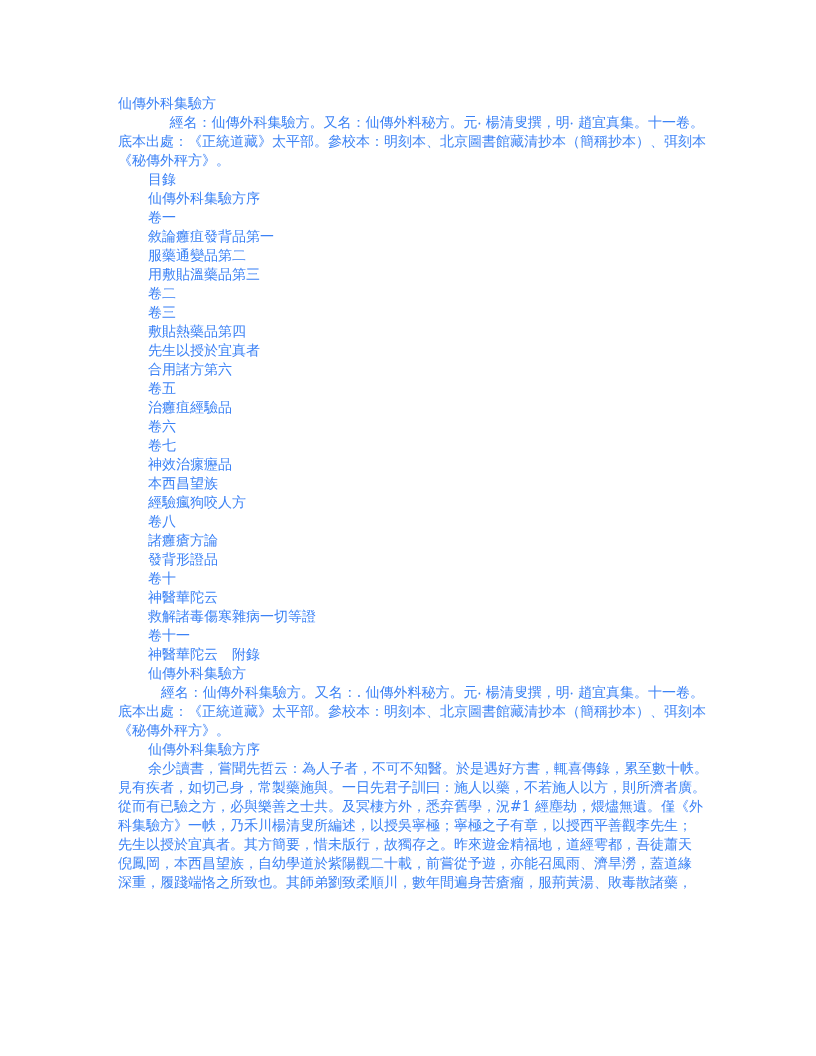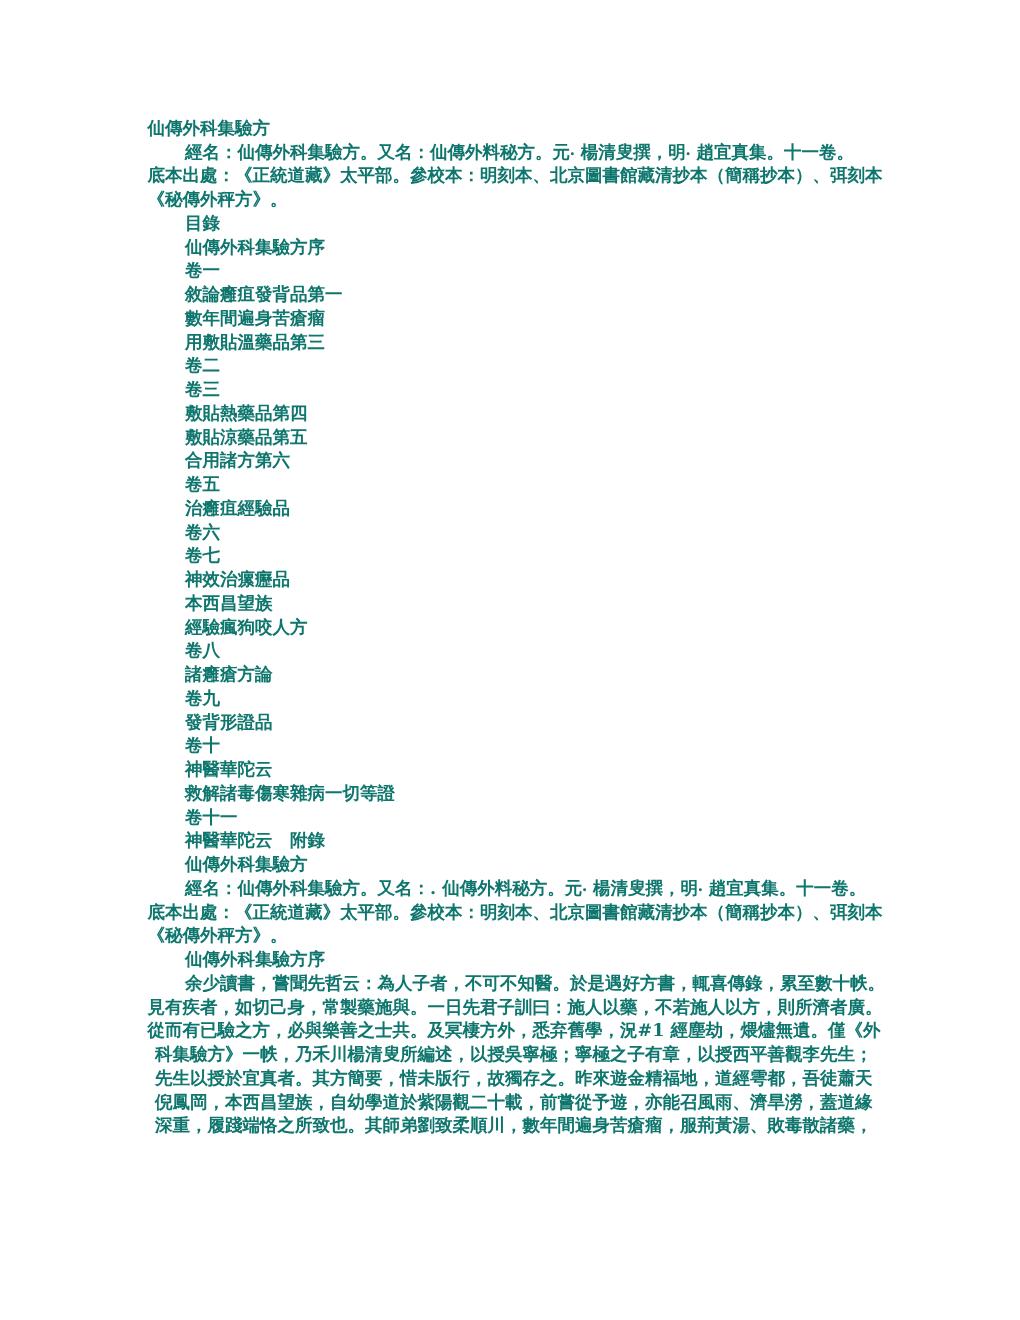--- a/index.html
+++ b/index.html
@@ -5,61 +5,59 @@
   html, body { margin: 0; padding: 0; background: #ffffff; }
   body { width: 816px; height: 1056px; position: relative; overflow: hidden; }
   .page {
     position: absolute;
     left: 118px;
     top: 94px;
     width: 586px;
     font-family: "DejaVu Serif", "Liberation Serif", serif;
     font-size: 14px;
     line-height: 19px;
-    color: #0f766e;
-    font-weight: bold;
+    color: #3b82f6;
   }
   .line { white-space: nowrap; height: 19px; }
-  .indent { padding-left: 30px; }
-  .para-line { white-space: nowrap; height: 19px; text-align: center; }
+  .indent { padding-left: 30px; text-align: right; }
+  .para-line { white-space: nowrap; height: 19px; }
   .para-line.first { padding-left: 30px; }
   .toc-item { padding-left: 30px; white-space: nowrap; height: 19px; }
 </style>
 </head>
 <body>
 
 <div class="page">
   <div class="line">仙傳外科集驗方</div>
 
   <div class="line indent">經名：仙傳外科集驗方。又名：仙傳外料秘方。元‧ 楊清叟撰，明‧ 趙宜真集。十一卷。</div>
   <div class="line">底本出處：《正統道藏》太平部。參校本：明刻本、北京圖書館藏清抄本（簡稱抄本）、弭刻本</div>
   <div class="line">《秘傳外秤方》。</div>
 
   <div class="toc-item">目錄</div>
 
   <div class="toc-item">仙傳外科集驗方序</div>
   <div class="toc-item">卷一</div>
   <div class="toc-item">敘論癰疽發背品第一</div>
-  <div class="toc-item">數年間遍身苦瘡瘤</div>
+  <div class="toc-item">服藥通變品第二</div>
   <div class="toc-item">用敷貼溫藥品第三</div>
   <div class="toc-item">卷二</div>
   <div class="toc-item">卷三</div>
   <div class="toc-item">敷貼熱藥品第四</div>
-  <div class="toc-item">敷貼涼藥品第五</div>
+  <div class="toc-item">先生以授於宜真者</div>
   <div class="toc-item">合用諸方第六</div>
   <div class="toc-item">卷五</div>
   <div class="toc-item">治癰疽經驗品</div>
   <div class="toc-item">卷六</div>
   <div class="toc-item">卷七</div>
   <div class="toc-item">神效治瘰癧品</div>
   <div class="toc-item">本西昌望族</div>
   <div class="toc-item">經驗瘋狗咬人方</div>
   <div class="toc-item">卷八</div>
   <div class="toc-item">諸癰瘡方論</div>
-  <div class="toc-item">卷九</div>
   <div class="toc-item">發背形證品</div>
   <div class="toc-item">卷十</div>
   <div class="toc-item">神醫華陀云</div>
   <div class="toc-item">救解諸毒傷寒雜病一切等證</div>
   <div class="toc-item">卷十一</div>
   <div class="toc-item">神醫華陀云　附錄</div>
   <div class="toc-item">仙傳外科集驗方</div>
 
   <div class="line indent">經名：仙傳外科集驗方。又名：. 仙傳外料秘方。元‧ 楊清叟撰，明‧ 趙宜真集。十一卷。</div>
   <div class="line">底本出處：《正統道藏》太平部。參校本：明刻本、北京圖書館藏清抄本（簡稱抄本）、弭刻本</div>

